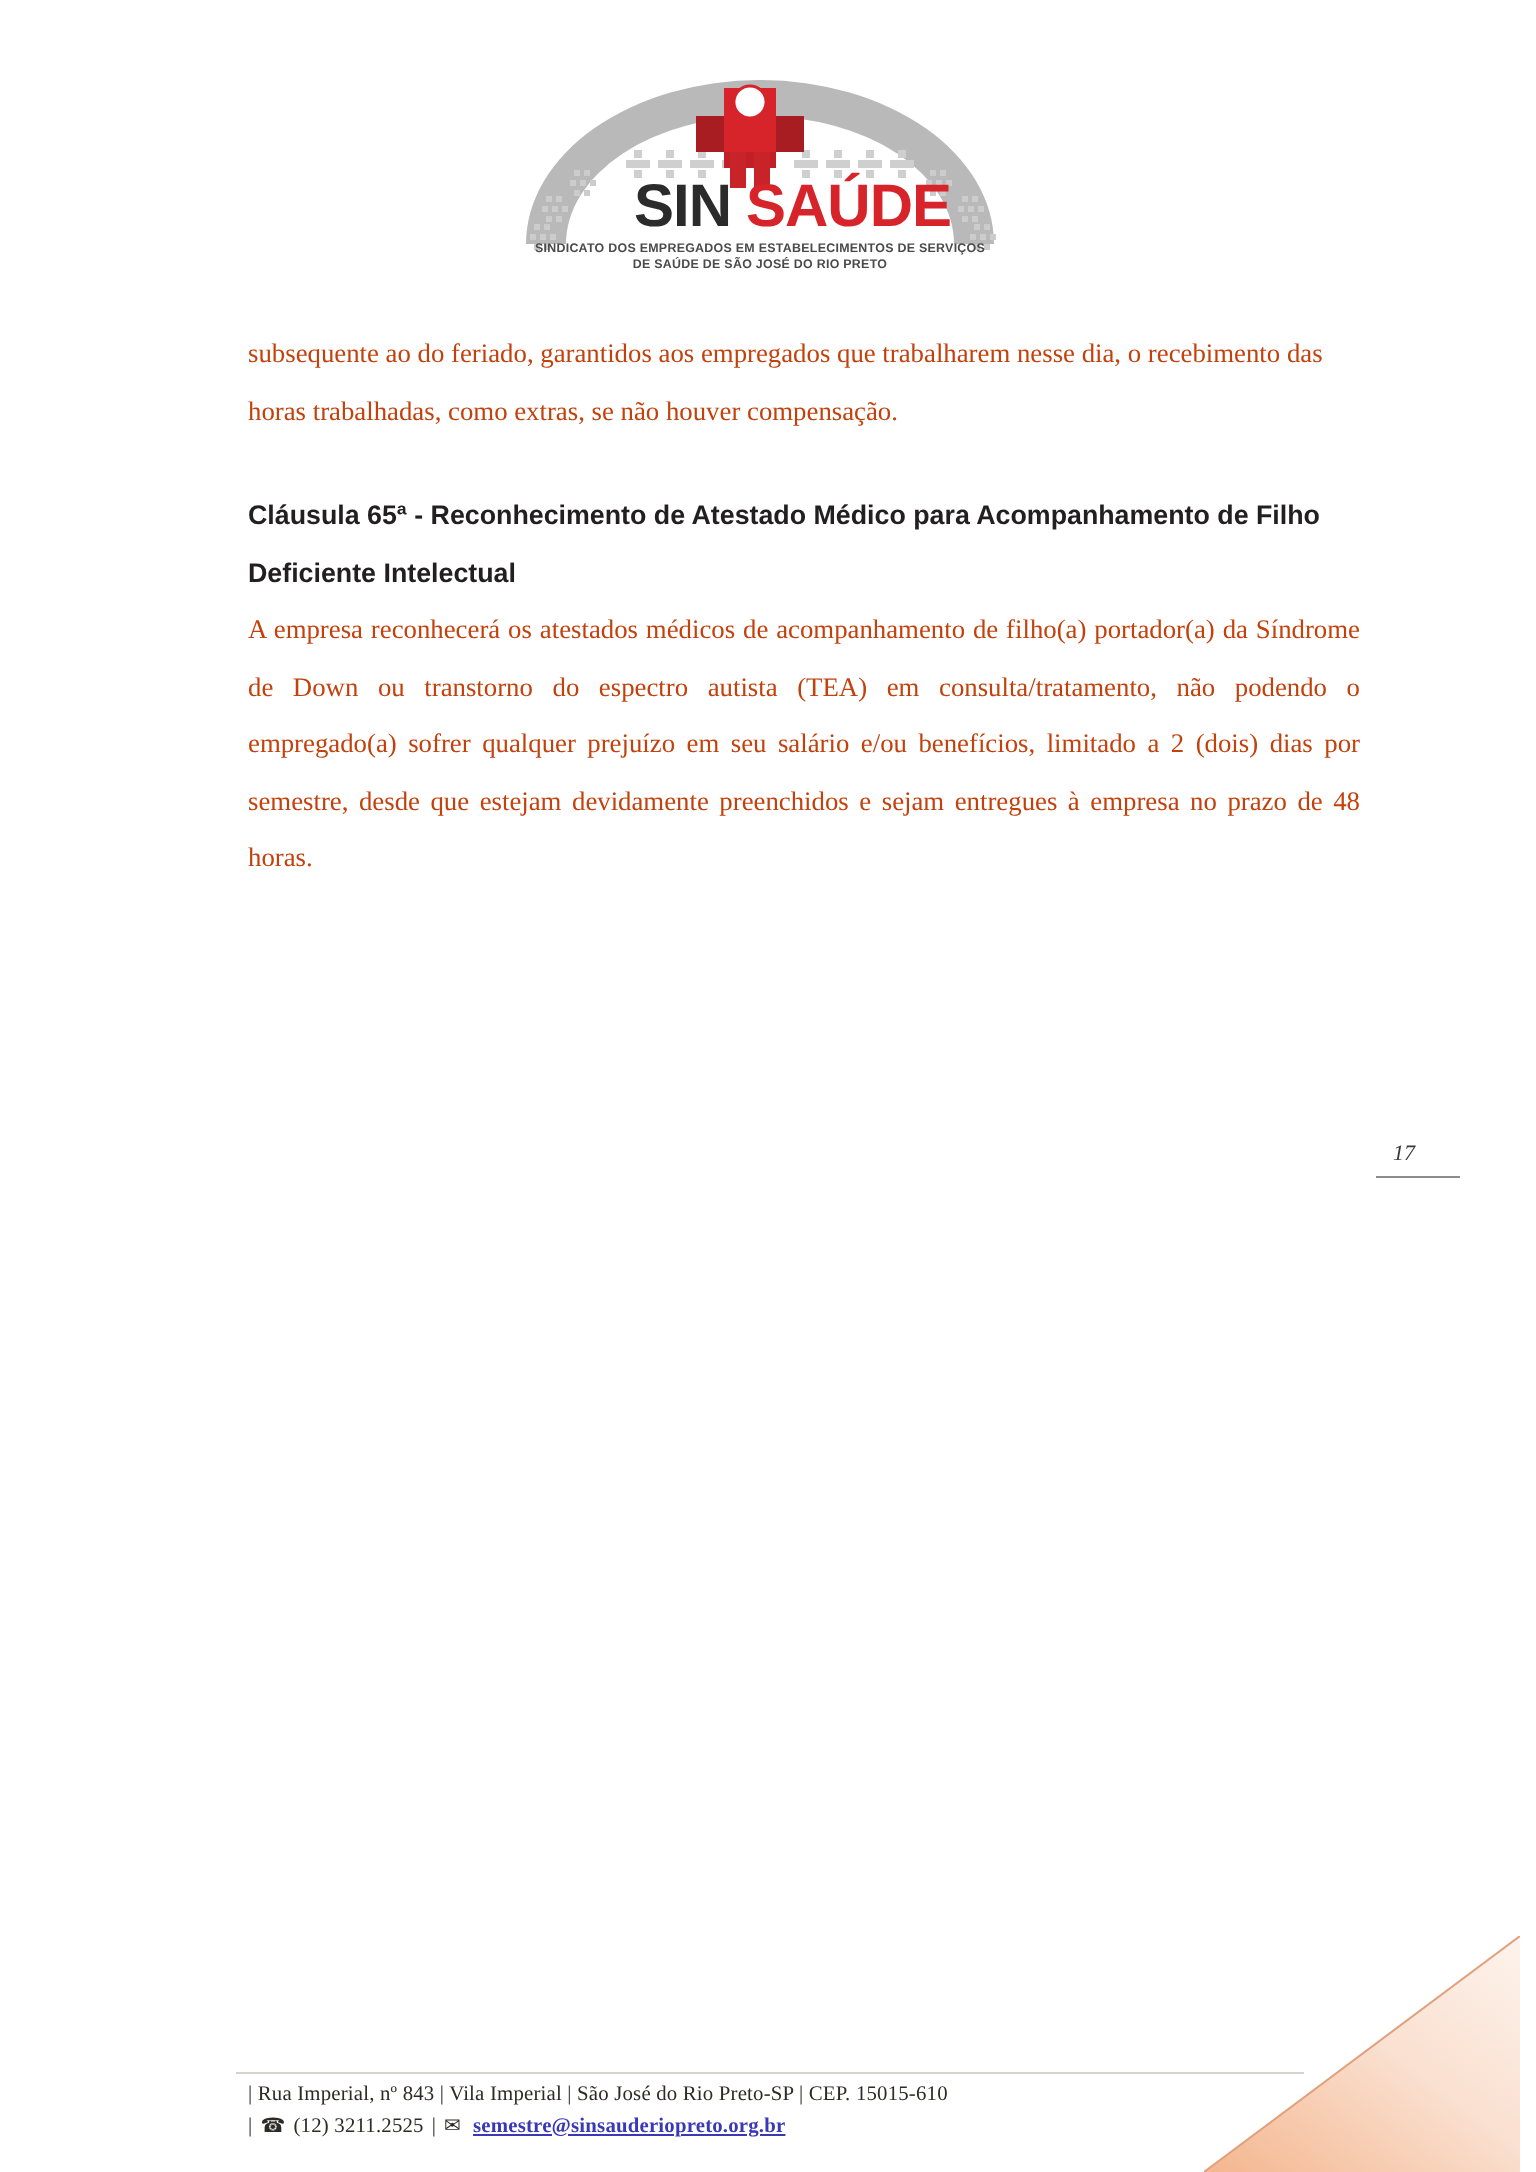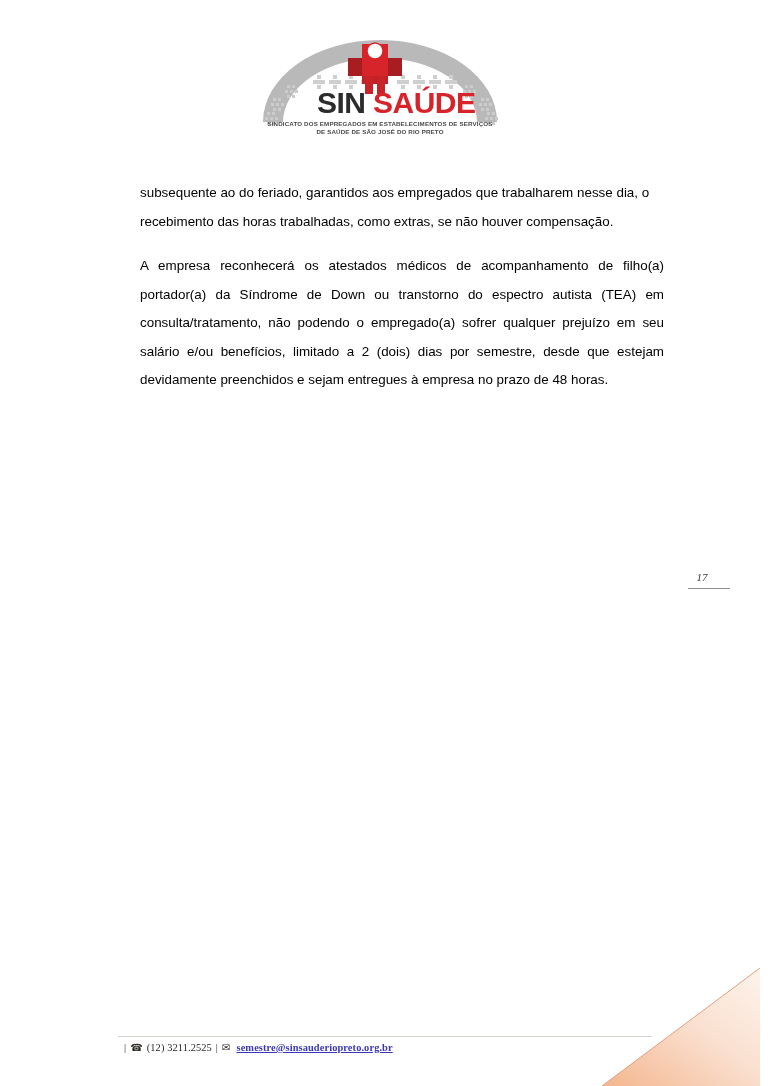--- a/index.html
+++ b/index.html
@@ -40,22 +40,23 @@
   .content {
     position: absolute;
     left: 124px;
     top: 163px;
     width: 556px;
   }
   .para {
     font-size: 13.4px;
     line-height: 28.5px;
     text-align: justify;
-    color: #000000;
-    margin: 16px;
+    color: #c2410c;
+    margin: 0;
+    font-family: Liberation Serif, serif;
   }
   .para-first {
     text-align: left;
   }
   .clause-heading {
     font-size: 13.4px;
     line-height: 28.5px;
     font-weight: bold;
     color: #231f20;
     margin: 0;
@@ -280,20 +281,21 @@
 
         <text x="125" y="96" text-anchor="middle" font-family="Liberation Sans, sans-serif" font-size="6.2" font-weight="bold" fill="#4a4a4a" letter-spacing="0.15">SINDICATO DOS EMPREGADOS EM ESTABELECIMENTOS DE SERVIÇOS</text>
         <text x="125" y="104" text-anchor="middle" font-family="Liberation Sans, sans-serif" font-size="6.2" font-weight="bold" fill="#4a4a4a" letter-spacing="0.15">DE SAÚDE DE SÃO JOSÉ DO RIO PRETO</text>
       </svg>
     </div>
   </div>
 
   <div class="content">
     <p class="para para-first">subsequente ao do feriado, garantidos aos empregados que trabalharem nesse dia, o recebimento das horas trabalhadas, como extras, se não houver compensação.</p>
 
+    <p class="clause-heading">Cláusula 65ª - Reconhecimento de Atestado Médico para Acompanhamento de Filho Deficiente Intelectual</p>
 
     <p class="para para-body">A empresa reconhecerá os atestados médicos de acompanhamento de filho(a) portador(a) da Síndrome de Down ou transtorno do espectro autista (TEA) em consulta/tratamento, não podendo o empregado(a) sofrer qualquer prejuízo em seu salário e/ou benefícios, limitado a 2 (dois) dias por semestre, desde que estejam devidamente preenchidos e sejam entregues à empresa no prazo de 48 horas.</p>
   </div>
 
   <div class="page-number-block">
     <div class="page-number">17</div>
     <div class="page-number-rule"></div>
   </div>
 
   <svg class="corner-deco" viewBox="0 0 158 118">
@@ -304,18 +306,19 @@
         <stop offset="55%" stop-color="#fae0d0"></stop>
         <stop offset="100%" stop-color="#fdf3ec"></stop>
       </linearGradient>
     </defs>
     <polygon points="158,0 158,118 0,118" fill="url(#cornerGrad)"></polygon>
     <line x1="158" y1="0" x2="0" y2="118" stroke="#e0a07e" stroke-width="1"></line>
   </svg>
 
   <div class="footer-rule"></div>
   <div class="footer">
+    <div class="footer-line">| Rua Imperial, nº 843  |  Vila Imperial  |  São José do Rio Preto-SP  | CEP. 15015-610</div>
     <div class="footer-line">
       <span>|</span><span class="sp"></span><span class="footer-icon">☎</span><span class="sp"></span><span>(12) 3211.2525</span><span class="sp"></span><span>|</span><span class="sp"></span><span class="footer-icon">✉</span><a class="footer-email" href="#">semestre@sinsauderiopreto.org.br</a>
     </div>
   </div>
 
 </div>
 
 </body></html>

